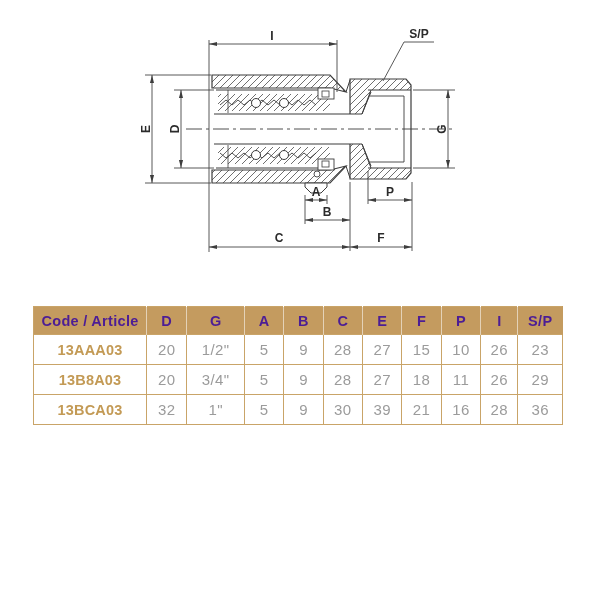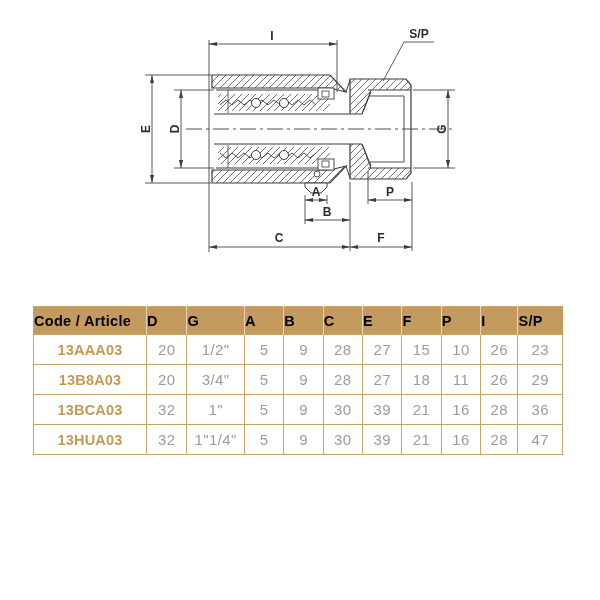--- a/index.html
+++ b/index.html
@@ -4,22 +4,22 @@
 <style>
   html,body{margin:0;padding:0;background:#fff;}
   .page{position:relative;width:600px;height:600px;background:#fff;overflow:hidden;
         font-family:"Liberation Sans",sans-serif;
         --header-bg:#c49b5f; --border:#c9a468; --code:#c39a55; --value:#9b9b9b;}
   .drawing-area{position:relative;width:600px;height:300px;}
   .drawing-area svg{display:block;}
 
   table.spec{border-collapse:collapse;table-layout:fixed;width:530px;margin:6px 0 0 33px;
              border:1px solid var(--border);}
-  table.spec thead th{background:var(--header-bg);color:#000000;font-weight:bold;font-size:14.5px;
-             height:27px;padding:0;text-align:left;letter-spacing:.3px;
+  table.spec thead th{background:var(--header-bg);color:#4c1d95;font-weight:bold;font-size:14.5px;
+             height:27px;padding:0;text-align:center;letter-spacing:.3px;
              border-right:1px solid rgba(255,255,255,.55);}
   table.spec thead th:last-child{border-right:1px solid var(--header-bg);}
   table.spec tbody td{border:1px solid var(--border);height:29px;padding:0;text-align:center;
              font-size:15px;color:var(--value);letter-spacing:.4px;background:#fff;}
   table.spec tbody td.code{color:var(--code);font-weight:bold;font-size:14.5px;letter-spacing:.2px;}
 </style>
 </head>
 <body>
 
 <div class="page" style="--header-bg: #c49b5f; --border: #c9a468; --code: #c39a55; --value: #9b9b9b;">
@@ -196,29 +196,16 @@
           <td>1"</td>
           <td>5</td>
           <td>9</td>
           <td>30</td>
           <td>39</td>
           <td>21</td>
           <td>16</td>
           <td>28</td>
           <td>36</td>
         </tr>
-        <tr>
-          <td class="code">13HUA03</td>
-          <td>32</td>
-          <td>1"1/4"</td>
-          <td>5</td>
-          <td>9</td>
-          <td>30</td>
-          <td>39</td>
-          <td>21</td>
-          <td>16</td>
-          <td>28</td>
-          <td>47</td>
-        </tr>
       </tbody>
   </table>
 
 </div>
 
 </body></html>

